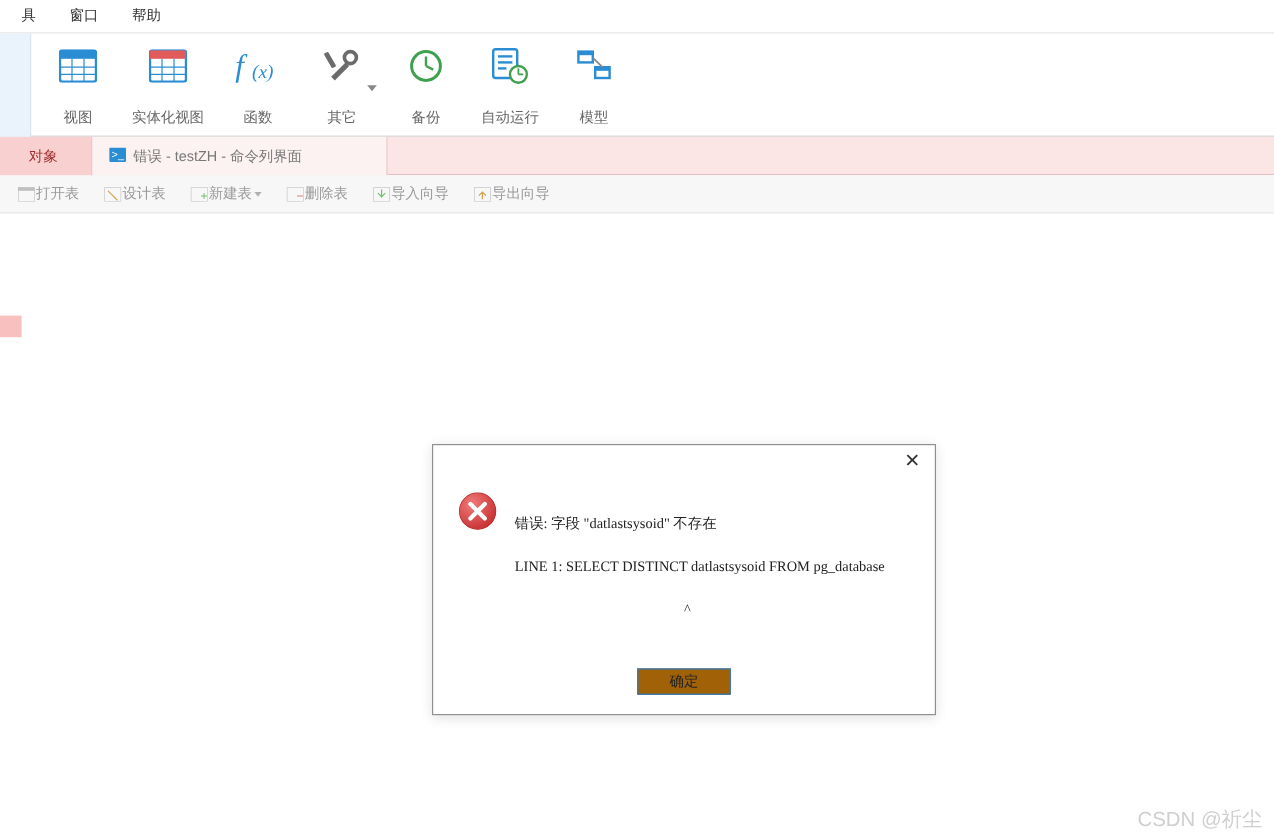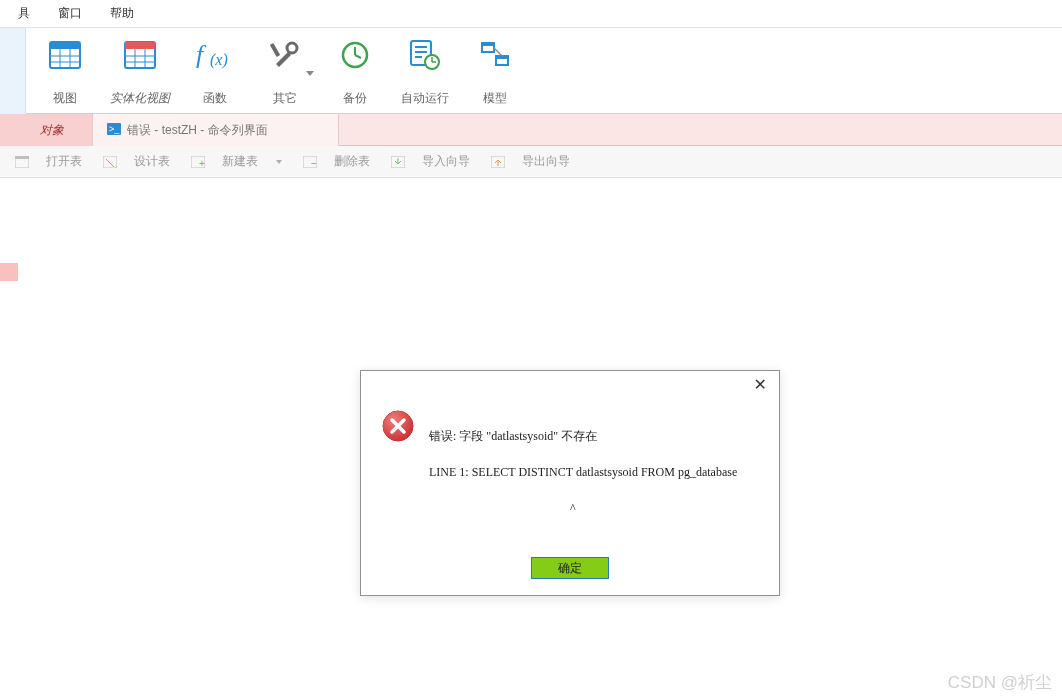--- a/index.html
+++ b/index.html
@@ -36,21 +36,21 @@
     .toolbar-btn {
       display: flex;
       flex-direction: column;
       align-items: center;
       justify-content: center;
       width: 70px;
       height: 86px;
       cursor: pointer;
       position: relative;
     }
-    .toolbar-btn.wide { width: 80px; font-style: italic; }
+    .toolbar-btn.wide { width: 80px; }
     .toolbar-btn .icon-slot {
       height: 44px;
       display: flex;
       align-items: center;
       justify-content: center;
     }
     .toolbar-btn .label {
       font-size: 12px;
       color: #666;
       margin-top: 12px;
@@ -92,21 +92,21 @@
       align-items: center;
       height: 32px;
       background: #f7f7f7;
       border-bottom: 1px solid #e2e2e2;
       padding-left: 6px;
       gap: 4px;
     }
     .sec-btn {
       display: flex;
       align-items: center;
-      gap: 16px;
+      gap: 0;
       padding: 3px 8px;
       color: #9a9a9a;
       cursor: default;
     }
     .sec-btn .mini-icon {
       width: 16px; height: 16px;
       display: flex; align-items: center; justify-content: center;
     }
     .sec-caret {
       width: 0; height: 0;
@@ -168,21 +168,21 @@
       white-space: pre-line;
     }
     .dialog-footer {
       display: flex;
       justify-content: center;
       padding: 8px 0 16px 0;
     }
     .ok-btn {
       width: 78px;
       height: 22px;
-      background: #84cc16;
+      background: #a16207;
       border: 1px solid #2a7abf;
       color: #222;
       font-size: 12px;
       cursor: pointer;
     }
     .watermark {
       position: absolute;
       bottom: 6px;
       right: 10px;
       color: #cfcfcf;
@@ -312,21 +312,21 @@
             <line x1="14" y1="7" x2="22" y2="15" stroke="#888" stroke-width="1.5"></line>
           </svg>
       </span>
     </div>
     <span class="label">模型</span>
   </div>
 
 </div>
 
 <div class="tabbar">
-  <div class="tab active" style="padding-left:40px; padding-right:28px;font-style:italic;">
+  <div class="tab active" style="padding-left:24px; padding-right:28px;">
     <span>对象</span>
   </div>
   <div class="tab inactive" style="width:246px;">
     <span>
       <svg width="14" height="12" viewBox="0 0 14 12">
           <rect x="0" y="0" width="14" height="12" rx="1" fill="#2a8dd4"></rect>
           <text x="2" y="9" font-size="9" fill="#fff">&gt;_</text>
         </svg>
     </span>
     <span>错误 - testZH - 命令列界面</span>

